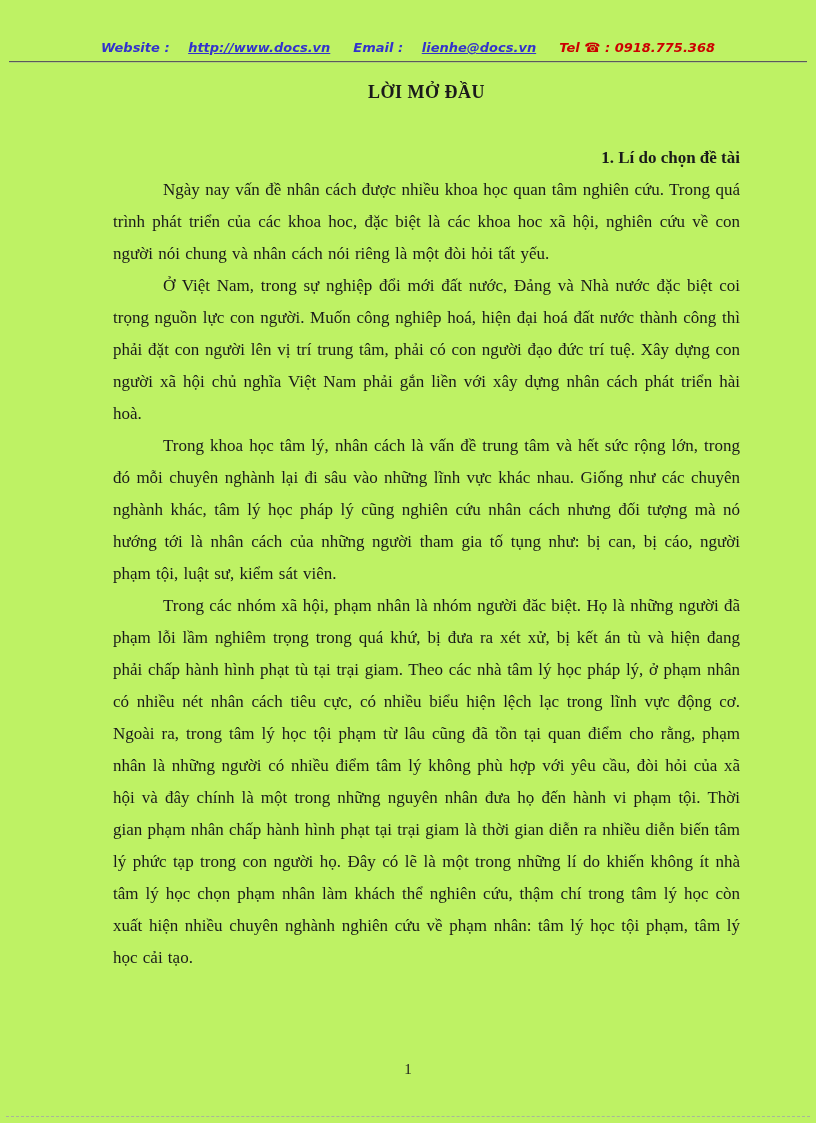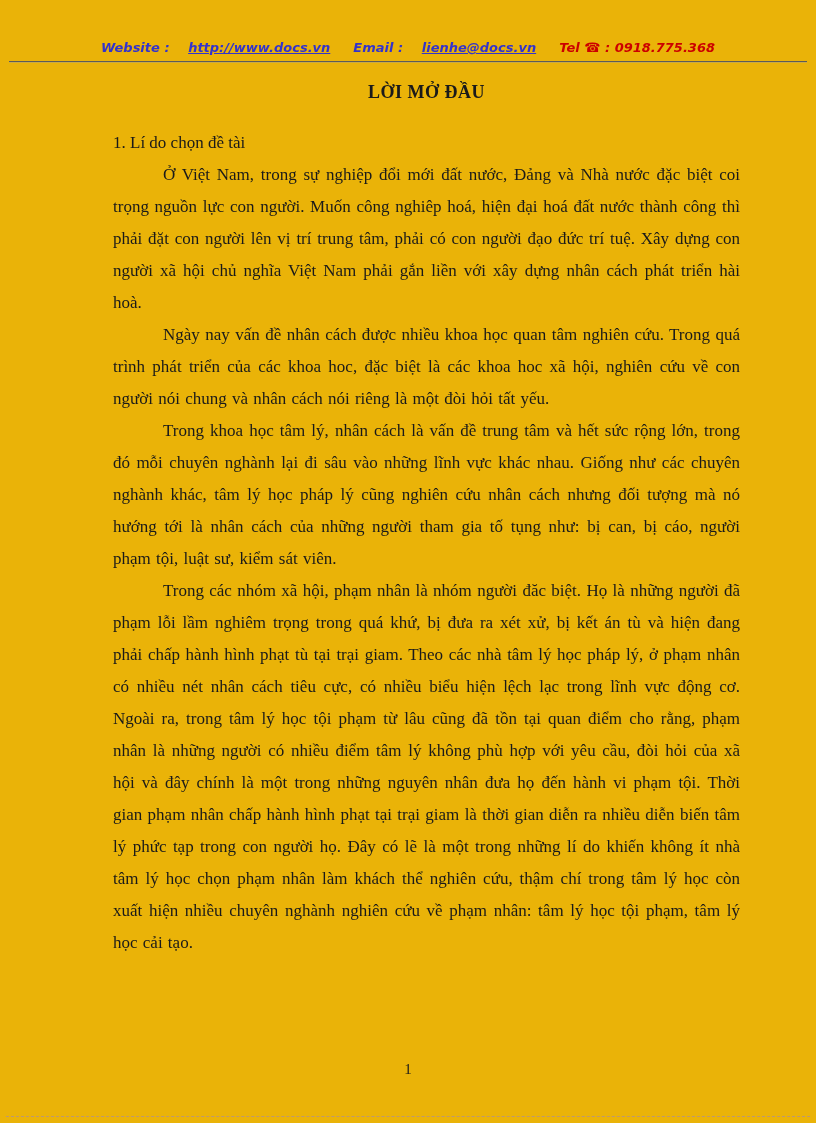--- a/index.html
+++ b/index.html
@@ -1,21 +1,21 @@
 <!DOCTYPE html>
 <html lang="vi"><head>
 <meta charset="utf-8">
 <style>
   html, body { margin: 0; padding: 0; background: #ffffff; }
   .page {
     position: relative;
     width: 816px;
     height: 1123px;
     margin: 0 auto;
-    background: #eab308;
+    background: #bef264;
     overflow: hidden;
     font-family: "Liberation Serif", serif;
     color: #1a1a1a;
   }
   
   .page-header {
     padding-top: 40px;
     text-align: center;
     font-family: "DejaVu Sans", sans-serif;
     font-size: 13px;
@@ -44,24 +44,25 @@
   }
   .doc-title {
     text-align: center;
     font-weight: bold;
     font-size: 18px;
     line-height: 32px;
     margin-top: 14px;
     letter-spacing: 0.5px;
   }
   .section-heading {
-    font-weight: normal;
+    font-weight: bold;
     font-size: 17px;
     line-height: 32px;
-    margin-top: 19px;
+    margin-top: 34px;
+    text-align: right;
   }
   .para {
     font-size: 17px;
     line-height: 32px;
     text-align: justify;
     text-indent: 50px;
     margin: 0;
     word-spacing: 1px;
   }
   
@@ -98,22 +99,22 @@
     <span class="hdr-sep"></span>
     <span class="hdr-red">Tel</span>
     <span class="hdr-red phone-glyph">☎</span>
     <span class="hdr-red">: 0918.775.368</span>
   </div>
   <hr class="header-rule">
 
   <div class="content">
     <div class="doc-title">LỜI MỞ ĐẦU</div>
     <div class="section-heading">1. Lí do chọn đề tài</div>
+    <p class="para">Ngày nay vấn đề nhân cách được nhiều khoa học quan tâm nghiên cứu. Trong quá trình phát triển của các khoa hoc, đặc biệt là các khoa hoc xã hội, nghiên cứu về con người nói chung và nhân cách nói riêng là một đòi hỏi tất yếu.</p>
     <p class="para">Ở Việt Nam, trong sự nghiệp đổi mới đất nước, Đảng và Nhà nước đặc biệt coi trọng nguồn lực con người. Muốn công nghiêp hoá, hiện đại hoá đất nước thành công thì phải đặt con người lên vị trí trung tâm, phải có con người đạo đức trí tuệ. Xây dựng con người xã hội chủ nghĩa Việt Nam phải gắn liền với xây dựng nhân cách phát triển hài hoà.</p>
-    <p class="para">Ngày nay vấn đề nhân cách được nhiều khoa học quan tâm nghiên cứu. Trong quá trình phát triển của các khoa hoc, đặc biệt là các khoa hoc xã hội, nghiên cứu về con người nói chung và nhân cách nói riêng là một đòi hỏi tất yếu.</p>
     <p class="para">Trong khoa học tâm lý, nhân cách là vấn đề trung tâm và hết sức rộng lớn, trong đó mỗi chuyên nghành lại đi sâu vào những lĩnh vực khác nhau. Giống như các chuyên nghành khác, tâm lý học pháp lý cũng nghiên cứu nhân cách nhưng đối tượng mà nó hướng tới là nhân cách của những người tham gia tố tụng như: bị can, bị cáo, người phạm tội, luật sư, kiểm sát viên.</p>
     <p class="para">Trong các nhóm xã hội, phạm nhân là nhóm người đăc biệt. Họ là những người đã phạm lỗi lầm nghiêm trọng trong quá khứ, bị đưa ra xét xử, bị kết án tù và hiện đang phải chấp hành hình phạt tù tại trại giam. Theo các nhà tâm lý học pháp lý, ở phạm nhân có nhiều nét nhân cách tiêu cực, có nhiều biểu hiện lệch lạc trong lĩnh vực động cơ. Ngoài ra, trong tâm lý học tội phạm từ lâu cũng đã tồn tại quan điểm cho rằng, phạm nhân là những người có nhiều điểm tâm lý không phù hợp với yêu cầu, đòi hỏi của xã hội và đây chính là một trong những nguyên nhân đưa họ đến hành vi phạm tội. Thời gian phạm nhân chấp hành hình phạt tại trại giam là thời gian diễn ra nhiều diễn biến tâm lý phức tạp trong con người họ. Đây có lẽ là một trong những lí do khiến không ít nhà tâm lý học chọn phạm nhân làm khách thể nghiên cứu, thậm chí trong tâm lý học còn xuất hiện nhiều chuyên nghành nghiên cứu về phạm nhân: tâm lý học tội phạm, tâm lý học cải tạo.</p>
   </div>
 
   <div class="page-number">1</div>
   <hr class="footer-rule">
 
 </div>
 
 </body></html>

